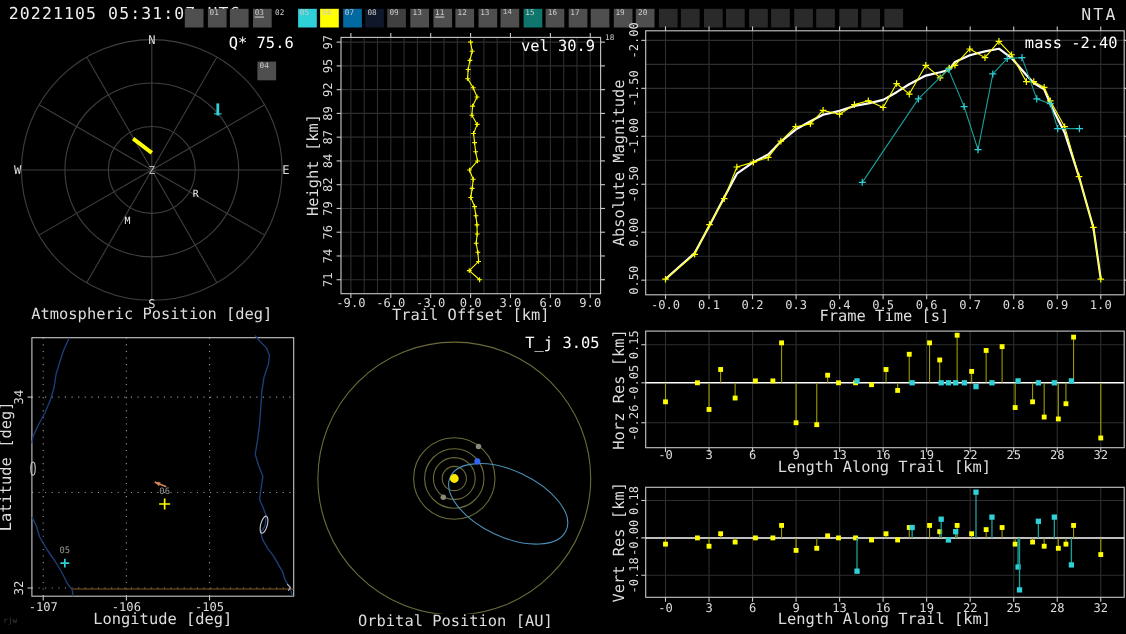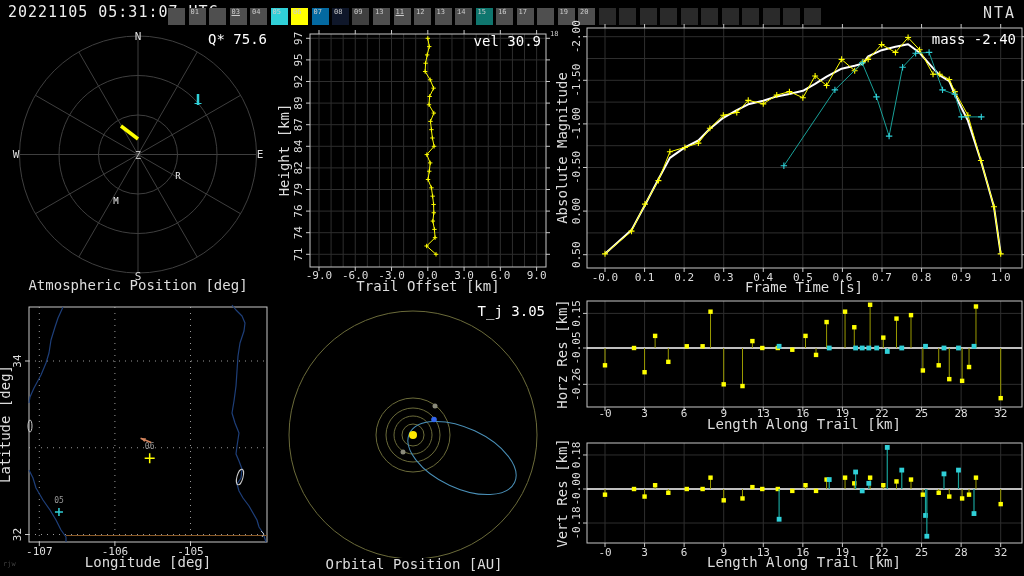--- a/index.html
+++ b/index.html
@@ -24,21 +24,21 @@
         <div class="cambox" style="left: 168px; background: rgb(79, 79, 79);"></div>
         <div class="cambox" style="left: 188.5px; background: rgb(79, 79, 79);">
           <span class="camnum" style="left: 2px;">01</span>
         </div>
         <div class="cambox" style="left: 209px; background: rgb(79, 79, 79);">
           <span class="camnum" style="left: 2px; margin-left: 39px;">02</span>
         </div>
         <div class="cambox" style="left: 229.5px; background: rgb(79, 79, 79);">
           <span class="camnum" style="left: 2px; text-decoration: underline;">03</span>
         </div>
-        <div class="cambox" style="left: 250px; background: rgb(79, 79, 79);">
+        <div class="cambox" style="left: 234px; background: rgb(79, 79, 79); margin-top: 48px;">
           <span class="camnum" style="left: 2px;">04</span>
         </div>
         <div class="cambox" style="left: 270.5px; background: rgb(48, 208, 216);">
           <span class="camnum" style="left: 2px;">05</span>
         </div>
         <div class="cambox" style="left: 291px; background: rgb(255, 255, 0);">
           <span class="camnum" style="left: 2px;">06</span>
         </div>
         <div class="cambox" style="left: 311.5px; background: #0369a1;">
           <span class="camnum" style="left: 2px;">07</span>

